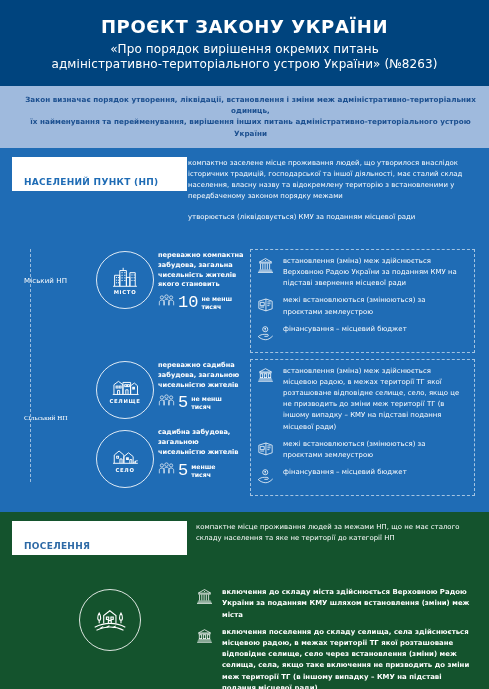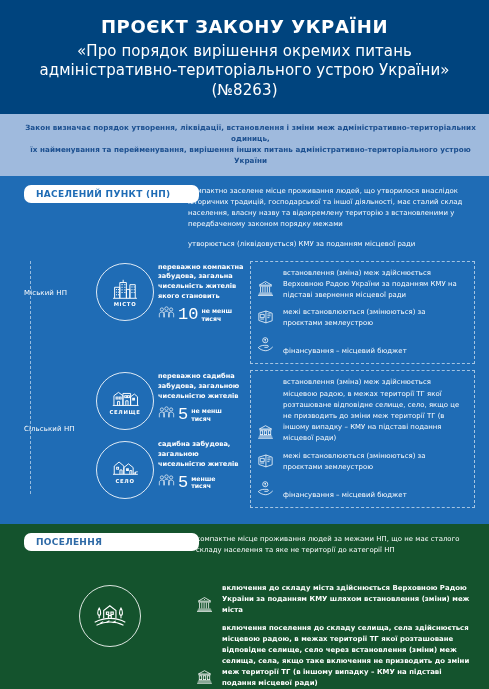--- a/index.html
+++ b/index.html
@@ -29,21 +29,21 @@
     text-align: center;
   }
   .header h1 {
     font-size: 18px;
     font-weight: 700;
     letter-spacing: 0.6px;
     line-height: 1.25;
     margin-bottom: 3px;
   }
   .header h2 {
-    font-size: 15px;
+    font-size: 12px;
     font-weight: 400;
     line-height: 1.32;
     letter-spacing: 0.1px;
   }
 
   
   .intro {
     background: #9fbadd;
     color: #1b4f8f;
     padding: 8px 4px 9px 16px;
@@ -56,27 +56,26 @@
 
   
   .section { position: relative; padding: 0; }
   .sec-np    { background: #1f6cb5; }
   .sec-pos   { background: #14532d; }
   .sec-rai   { background: #6c6663; }
 
   .sec-label {
     display: inline-block;
     background: #ffffff;
-    padding: 4px 12px 4px 12px;
+    padding: 20px 12px 4px 12px;
     font-size: 9px;
     font-weight: 700;
     letter-spacing: 0.3px;
-    margin: 9px 0 0 24px;
+    margin: 9px 0 0 12px;
     min-width: 175px;
-    border-radius: 7px;
   }
   .sec-np   .sec-label { color: #1f6cb5; }
   .sec-pos  .sec-label { color: #2e6aa6; }
   .sec-rai  .sec-label { color: #5f5a57; }
 
   
   .def-text {
     font-size: 6.9px;
     line-height: 1.62;
     letter-spacing: 0.04px;
@@ -120,21 +119,21 @@
     position: relative;
   }
   .branch-label {
     width: 68px;
     flex: 0 0 68px;
     font-size: 7px;
     padding-top: 28px;
     white-space: nowrap;
     letter-spacing: 0.1px;
   }
-  .branch-label.two-rows { padding-top: 55px; }
+  .branch-label.two-rows { padding-top: 55px; font-family: Liberation Serif, serif; }
 
   .circle-col {
     flex: 0 0 66px;
     display: flex;
     justify-content: center;
     padding-top: 2px;
   }
   .circ {
     width: 58px; height: 58px;
     border: 1.3px solid rgba(255,255,255,.85);
@@ -178,21 +177,21 @@
   }
 
   .right-box {
     flex: 1 1 auto;
     border: 1px dashed rgba(255,255,255,.6);
     padding: 6px 7px 6px 6px;
     margin-left: 6px;
   }
   .irow {
     display: flex;
-    align-items: flex-end;
+    align-items: flex-start;
     gap: 6px;
     margin-bottom: 6px;
   }
   .irow:last-child { margin-bottom: 0; }
   .irow .ico { flex: 0 0 20px; padding-top: 1px; }
   .irow .txt { flex: 1 1 auto; }
 
   
   .pos-wrap { position: relative; padding-bottom: 9px; }
   .pos-def {

